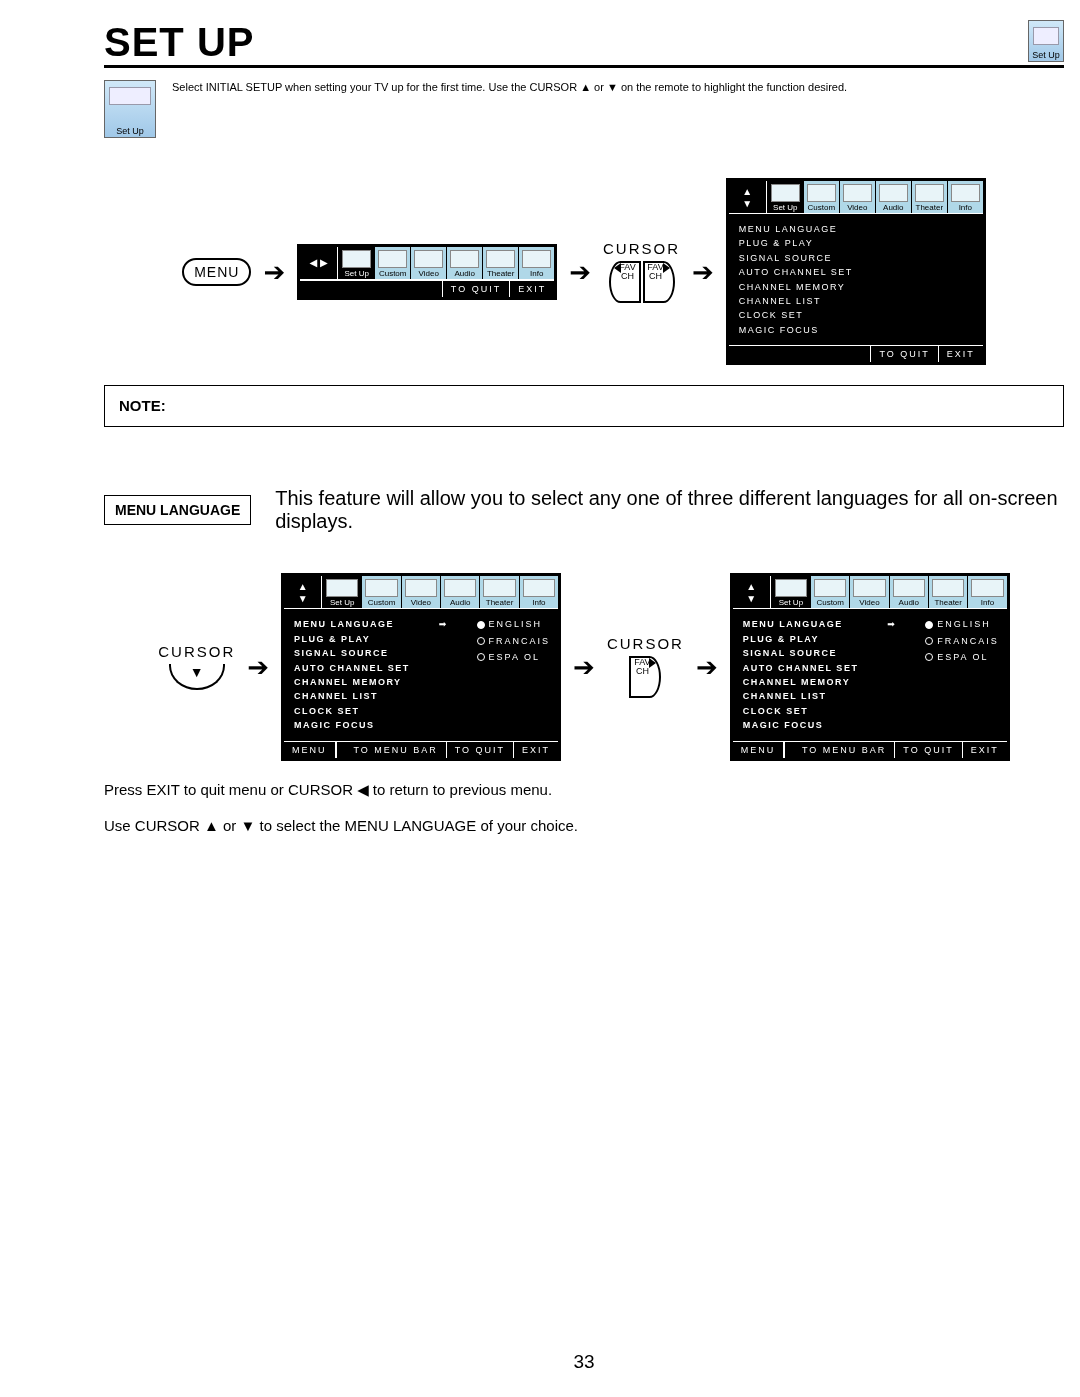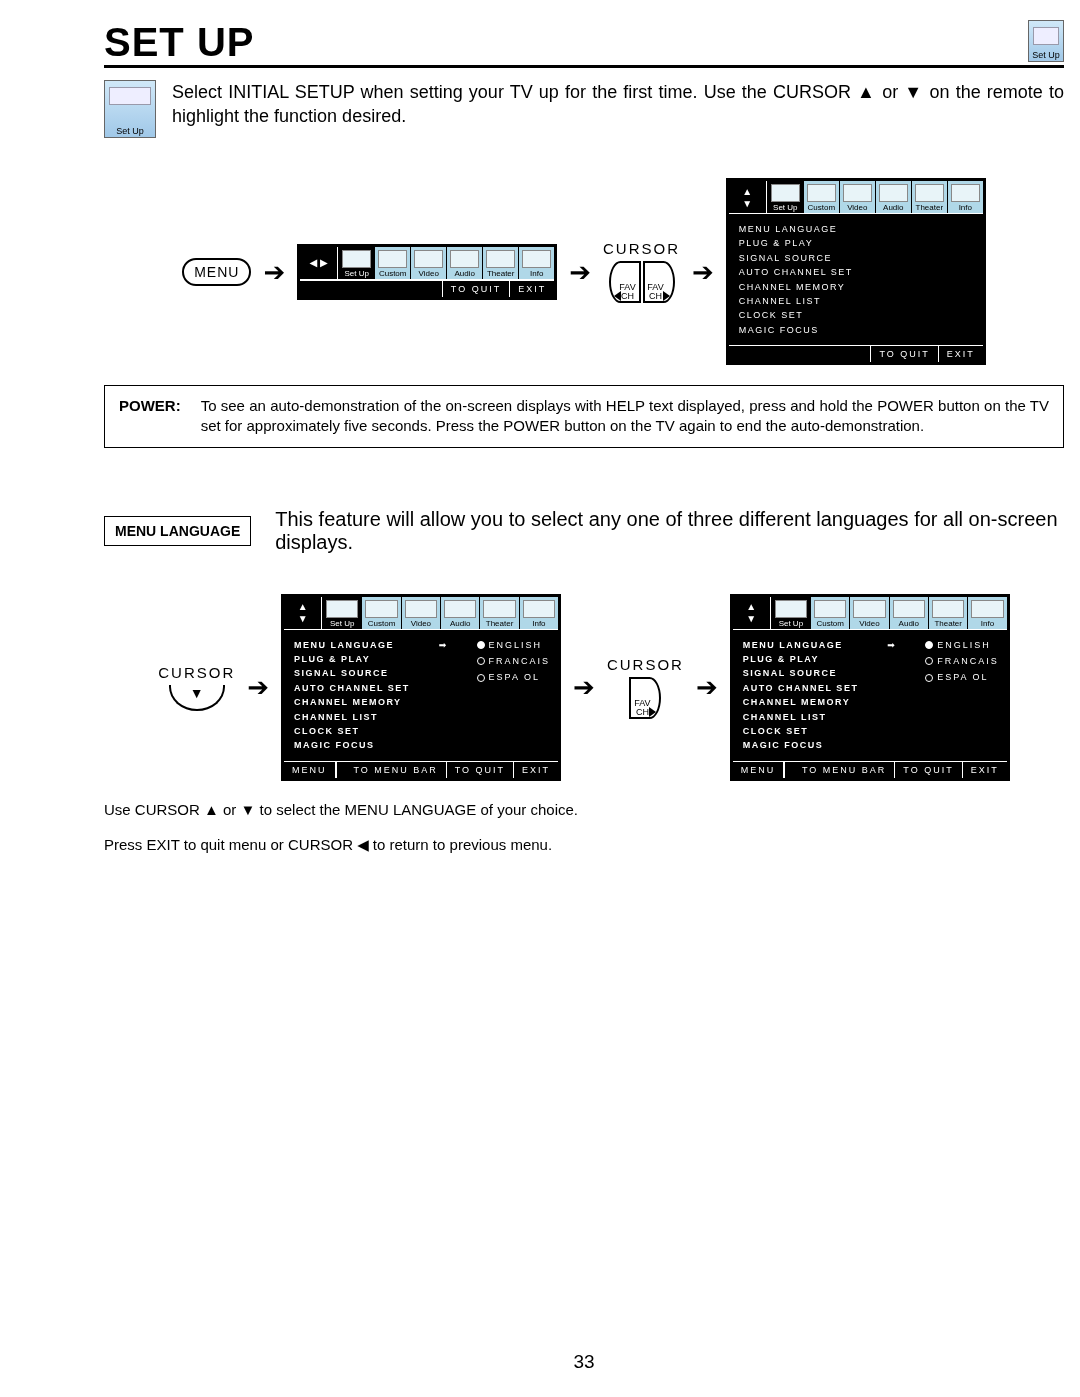--- a/index.html
+++ b/index.html
@@ -42,21 +42,21 @@
     flex-direction: column;
     justify-content: flex-end;
     position: relative;
   }
   .setup-icon .lbl { font-size: 9px; line-height: 1; padding-bottom:1px;}
   .setup-icon .switch {
     position:absolute; top:6px; left:4px; right:4px; height:18px;
     background:#eef; border:1px solid #99a;
   }
   .intro-row { display:flex; gap:16px; align-items:flex-start; margin-bottom:40px;}
-  .intro-text { font-size: 18px; line-height:1.35; text-align: justify; flex:1; }
+  .intro-text { font-size: 11px; line-height:1.35; text-align: justify; flex:1; }
 
   
   .menu-box {
     border: 3px solid #000;
     background: #000;
     width: 260px;
     padding: 0;
     overflow:hidden;
   }
   .menu-box-lg { width: 280px; }
@@ -105,21 +105,21 @@
   
   .diagram{display:flex; align-items:center; justify-content:center; gap:12px; margin:30px 0 20px 0; flex-wrap:nowrap;}
   .btn-label{
     border:2px solid #000; border-radius:16px; padding:4px 10px; font-size:14px; letter-spacing:1px;
     display:inline-block; background:#fff;
   }
   .cursor-label{font-size:15px; letter-spacing:2px; text-align:center;}
   .arrow-r{font-size:26px; line-height:1;}
   .fav-btn{
     border:2px solid #000; width:32px; height:42px; position:relative;
-    display:flex; align-items:flex-end; justify-content:center; font-size:9px; text-align:center; line-height:1;
+    display:flex; align-items:flex-start; justify-content:center; font-size:9px; text-align:center; line-height:1;
   }
   .fav-btn::before,.fav-btn::after{content:"";position:absolute;width:0;height:0;}
   .fav-btn.left{border-top-left-radius:50% 70%;border-bottom-left-radius:50% 70%;}
   .fav-btn.right{border-top-right-radius:50% 70%;border-bottom-right-radius:50% 70%;}
   .fav-btn .tri-l{position:absolute;left:3px;border-top:5px solid transparent;border-bottom:5px solid transparent;border-right:7px solid #000;}
   .fav-btn .tri-r{position:absolute;right:3px;border-top:5px solid transparent;border-bottom:5px solid transparent;border-left:7px solid #000;}
   .fav-wrap{display:flex; gap:2px;}
   .cursor-group{display:flex; flex-direction:column; align-items:center; gap:4px;}
 
   
@@ -225,22 +225,21 @@
       </div>
       <div class="menu-footer">
         <div class="cell" style="visibility:hidden">.</div>
         <div class="cell">TO QUIT</div>
         <div class="cell">EXIT</div>
       </div>
     </div>
   </div>
 
   <div class="note-box">
-    <div class="label">POWER:</div>
-    <div>To see an auto-demonstration of the on-screen displays with HELP text displayed, press and hold the POWER button on the TV set for approximately five seconds. Press the POWER button on the TV again to end the auto-demonstration.</div>
+    <div class="label">NOTE:</div>
   </div>
 
   <div class="section-row">
     <span class="section-tag">MENU LANGUAGE</span>
     <span class="desc">This feature will allow you to select any one of three different languages for all on-screen displays.</span>
   </div>
 
   <div class="diagram">
 
     <div class="cursor-group">
@@ -354,17 +353,17 @@
       </div>
       <div class="menu-footer four">
         <div class="cell">MENU</div>
         <div class="cell">TO MENU BAR</div>
         <div class="cell">TO QUIT</div>
         <div class="cell">EXIT</div>
       </div>
     </div>
   </div>
 
+  <div class="body-text">Press EXIT to quit menu or CURSOR ◀ to return to previous menu.</div>
   <div class="body-text">Use CURSOR ▲ or ▼ to select the MENU LANGUAGE of your choice.</div>
-  <div class="body-text">Press EXIT to quit menu or CURSOR ◀ to return to previous menu.</div>
 
   <div class="page-num">33</div>
 </div>
 
 </body></html>

